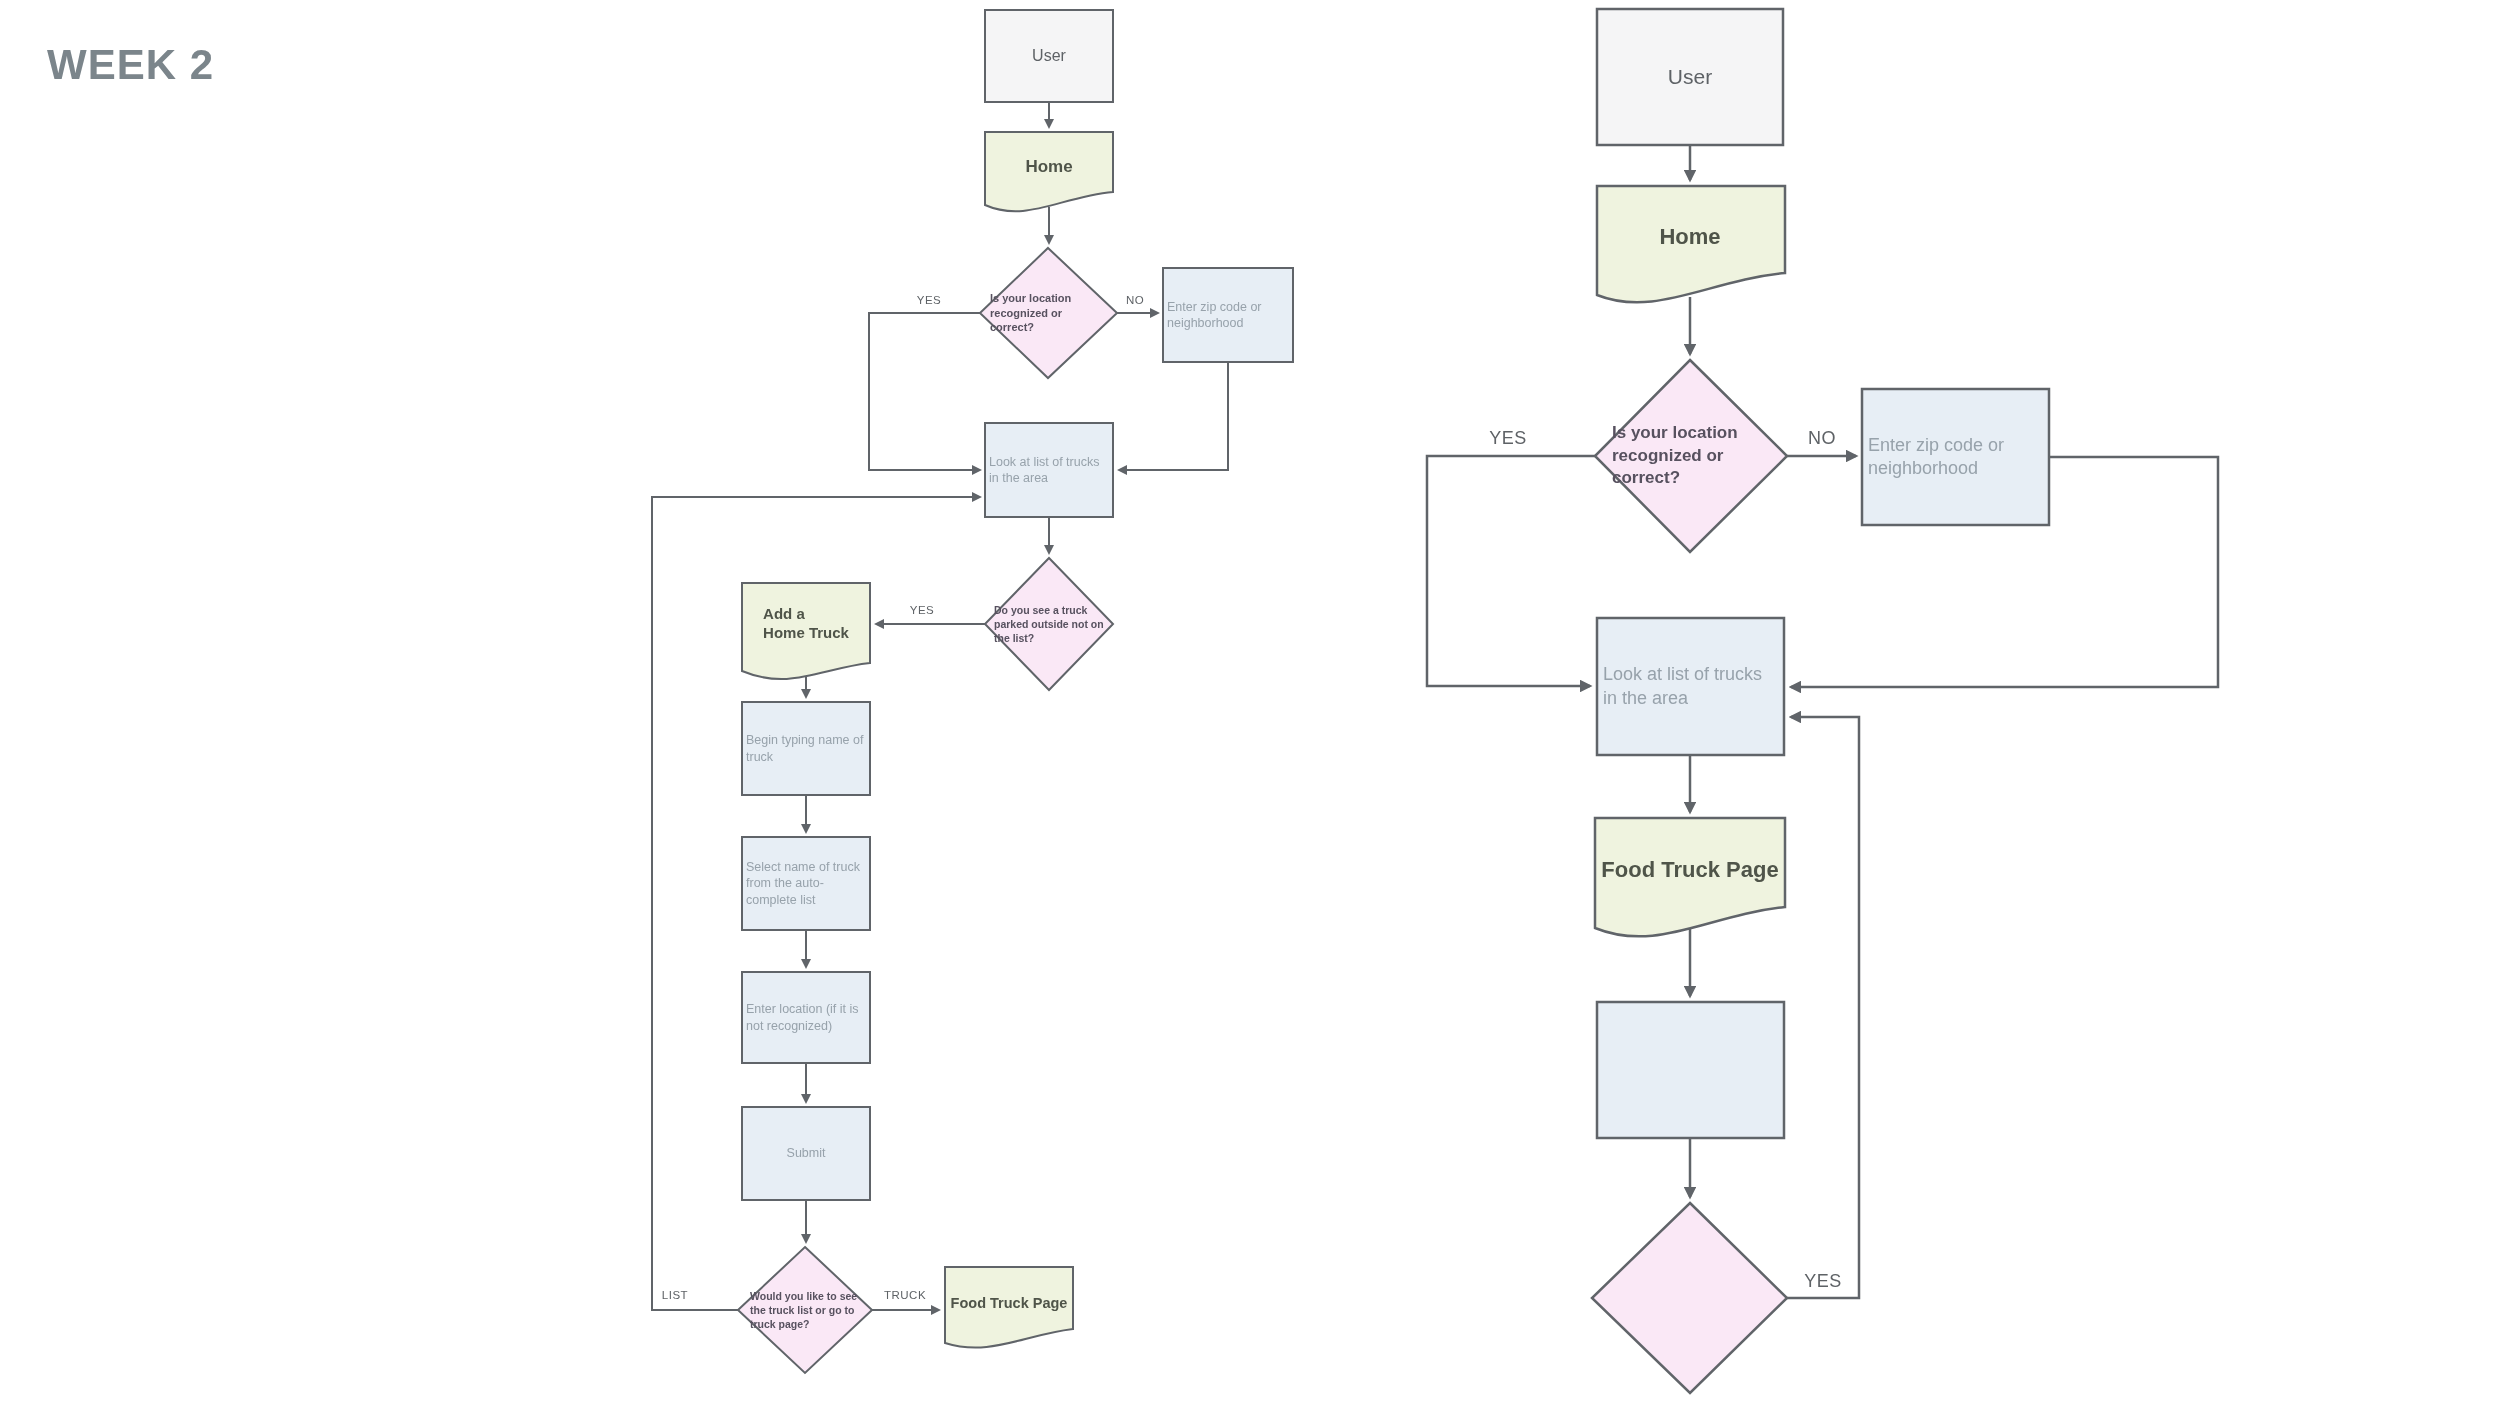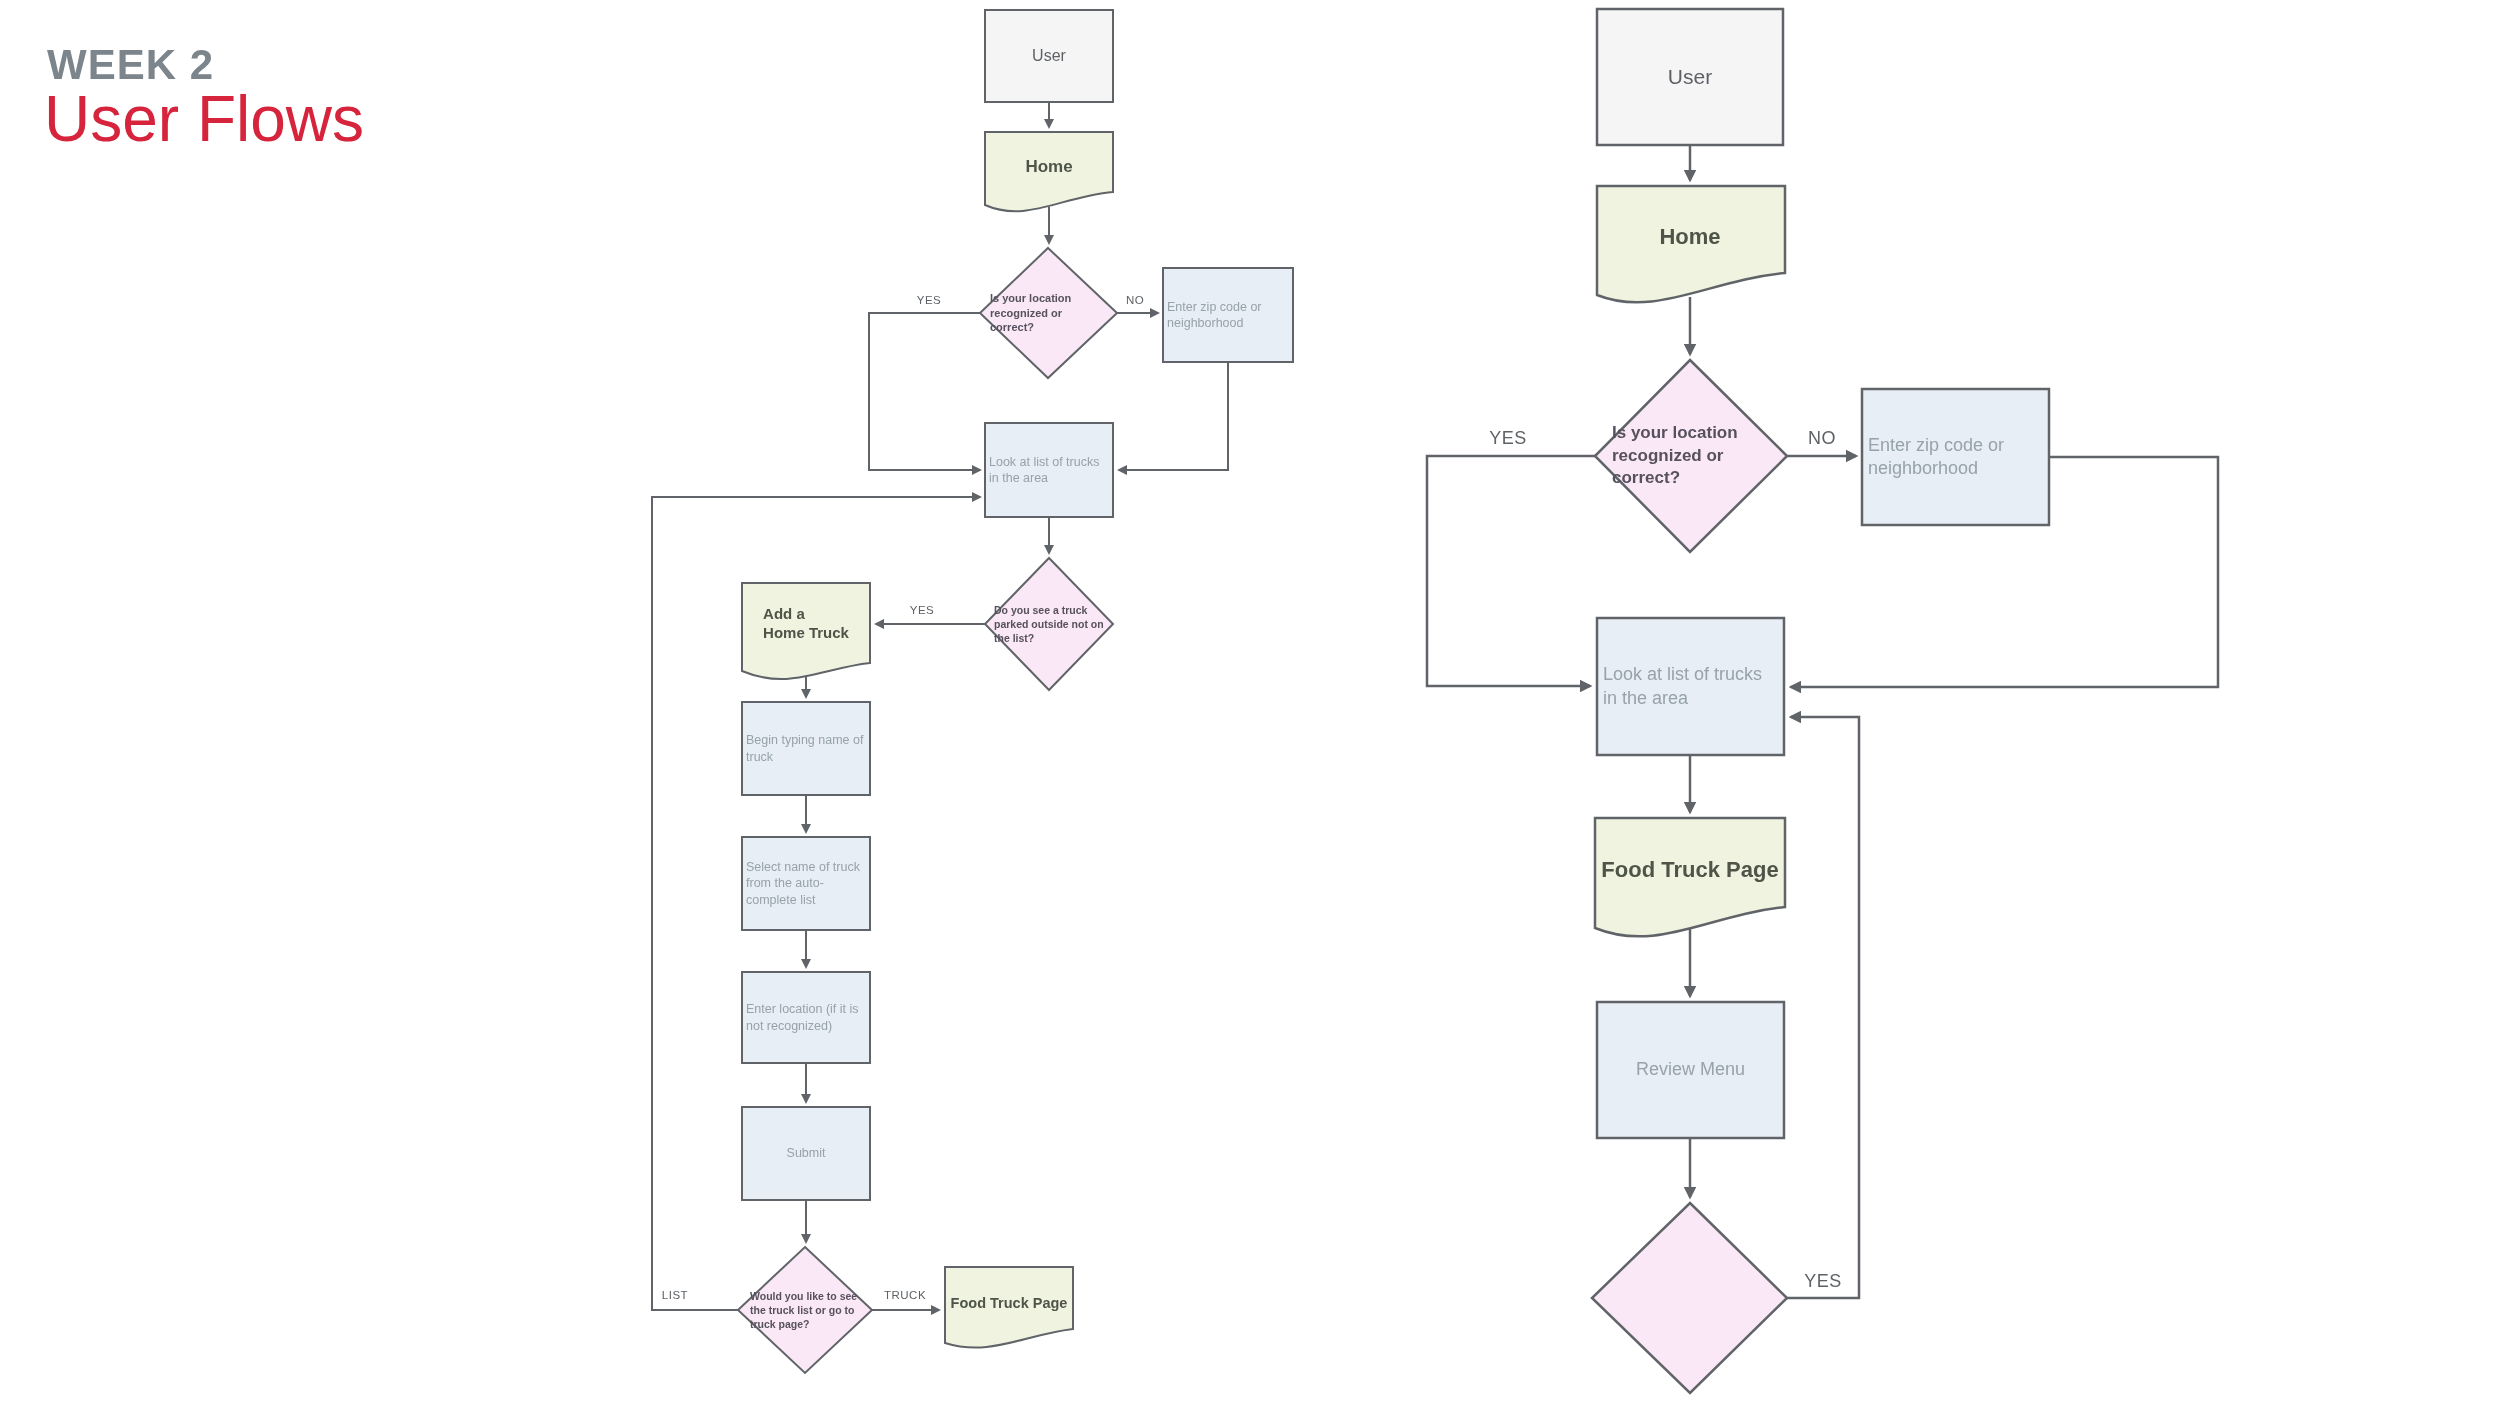--- a/index.html
+++ b/index.html
@@ -25,21 +25,20 @@
     position:absolute;left:44px;top:82px;font-size:64px;font-weight:400;
     color:var(--accent);letter-spacing:0px;
   }
 </style>
 </head>
 <body>
 
 <div id="canvas">
 
   <div id="kicker">WEEK 2</div>
-  <div id="heading">User Flows</div>
 
   <svg id="flow-svg" width="2500" height="1407" viewBox="0 0 2500 1407">
     <defs>
       <marker id="ah" viewBox="0 0 10 10" refX="8" refY="5" markerWidth="5" markerHeight="5" orient="auto-start-reverse">
         <path d="M0,0 L10,5 L0,10 z" fill="var(--stroke)"></path>
       </marker>
     </defs>
 
     <g stroke="var(--stroke)" stroke-width="2" fill="none" marker-end="url(#ah)">
       <path d="M1049,102 V127"></path>
@@ -119,16 +118,15 @@
   <div class="lbl doc-txt" style="left:945px;top:1274px;width:128px;height:58px;font-size:14.5px">Food Truck Page</div>
 
   <div class="lbl user-txt" style="left:1597px;top:9px;width:186px;height:136px;font-size:21px">User</div>
   <div class="lbl doc-txt" style="left:1597px;top:193px;width:186px;height:88px;font-size:22px">Home</div>
   <div class="lbl dia-txt" style="left:1612px;top:396px;width:156px;height:120px;font-size:17px">Is your location recognized or correct?</div>
   <div class="lbl edge-lbl" style="left:1468px;top:427px;width:80px;height:24px;font-size:18px">YES</div>
   <div class="lbl edge-lbl" style="left:1784px;top:427px;width:76px;height:24px;font-size:18px">NO</div>
   <div class="lbl box-txt" style="left:1868px;top:395px;width:175px;height:124px;font-size:18px">Enter zip code or neighborhood</div>
   <div class="lbl box-txt" style="left:1603px;top:624px;width:175px;height:125px;font-size:18px">Look at list of trucks in the area</div>
   <div class="lbl doc-txt" style="left:1595px;top:826px;width:190px;height:88px;font-size:22px">Food Truck Page</div>
-  <div class="lbl box-txt" style="left:1603px;top:1008px;width:175px;height:124px;font-size:18px">Review Menu</div>
   <div class="lbl edge-lbl" style="left:1785px;top:1270px;width:76px;height:24px;font-size:18px">YES</div>
 
 </div>
 
 </body></html>

